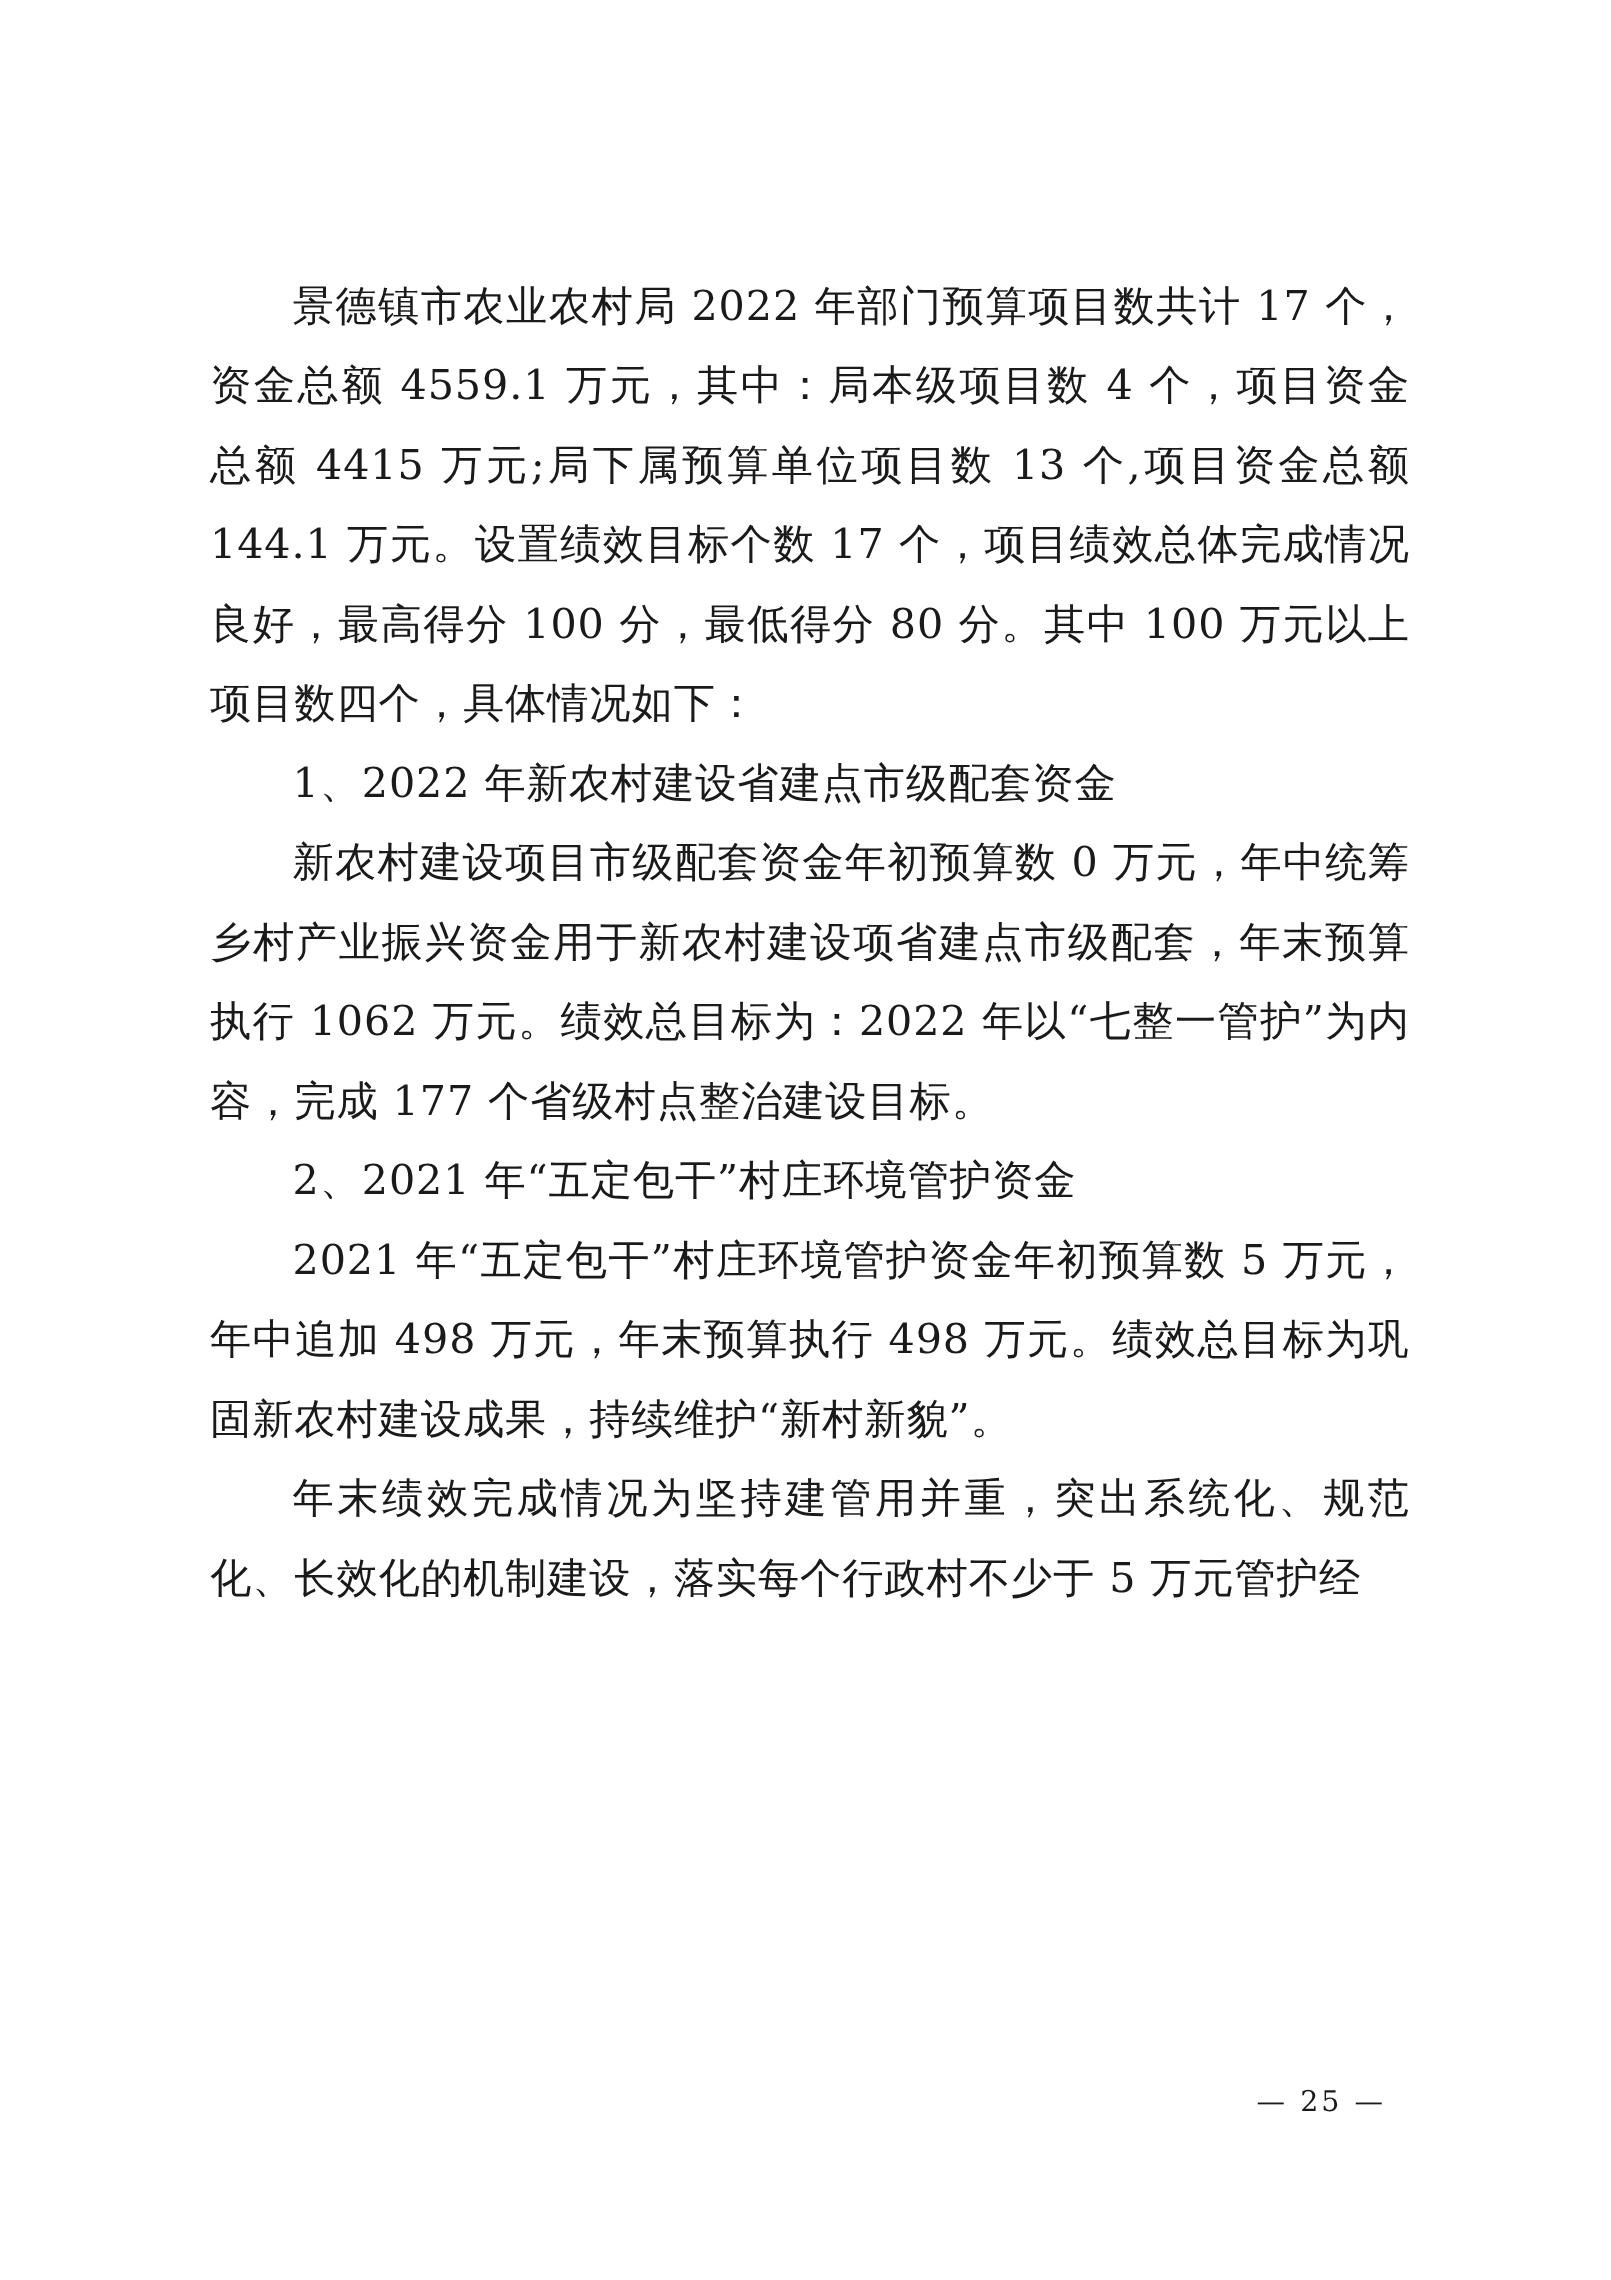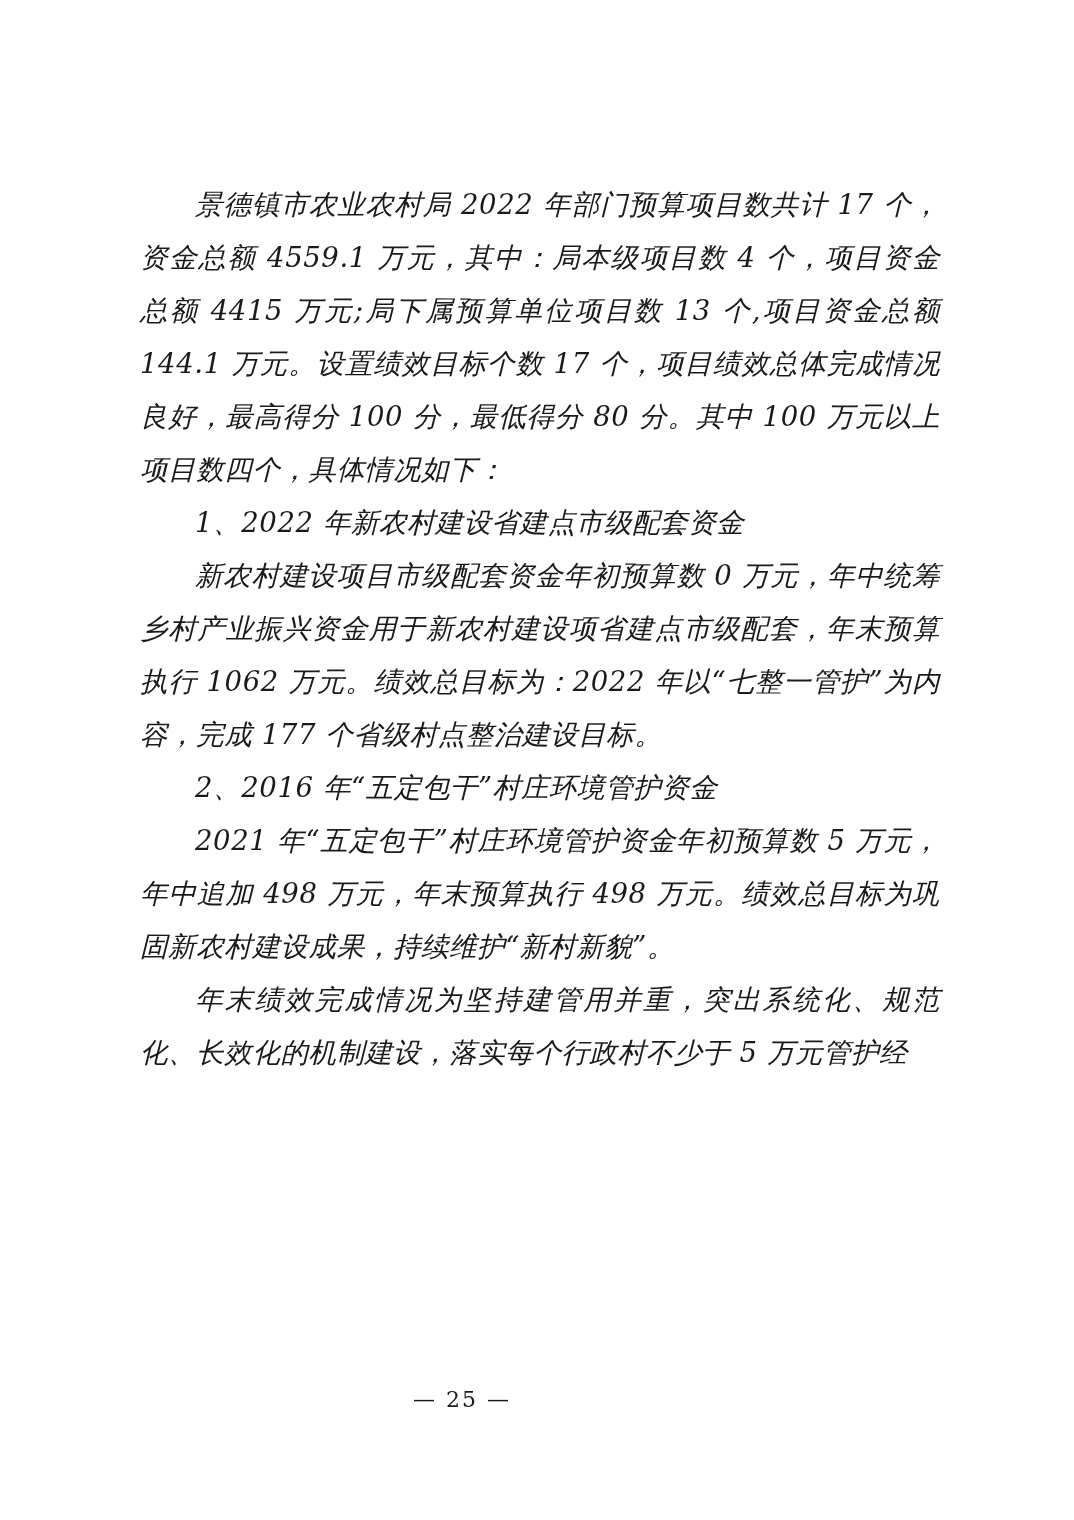--- a/index.html
+++ b/index.html
@@ -26,41 +26,40 @@
   }
   p.para {
     margin: 0 0 0 0;
     font-size: 27.5px;
     line-height: 53px;
     text-align: justify;
     text-justify: inter-ideograph;
     text-indent: 2em;
     letter-spacing: 0.6px;
     font-weight: 500;
-    font-style: italic;
   }
   .footer {
     position: absolute;
     left: 0;
     right: 0;
     bottom: 108px;
-    text-align: center;
+    text-align: right;
     padding-right: 150px;
-    font-size: 22px;
+    font-size: 19px;
     letter-spacing: 2px;
     font-family: "DejaVu Serif", "Liberation Serif", serif;
     color: #1a1a1a;
   }
 </style>
 </head>
 <body>
 
 <div class="page">
   <div class="content">
     <p class="para">景德镇市农业农村局 2022 年部门预算项目数共计 17 个，资金总额 4559.1 万元，其中：局本级项目数 4 个，项目资金总额 4415 万元;局下属预算单位项目数 13 个,项目资金总额 144.1 万元。设置绩效目标个数 17 个，项目绩效总体完成情况良好，最高得分 100 分，最低得分 80 分。其中 100 万元以上项目数四个，具体情况如下：</p>
     <p class="para">1、2022 年新农村建设省建点市级配套资金</p>
     <p class="para">新农村建设项目市级配套资金年初预算数 0 万元，年中统筹乡村产业振兴资金用于新农村建设项省建点市级配套，年末预算执行 1062 万元。绩效总目标为：2022 年以“七整一管护”为内容，完成 177 个省级村点整治建设目标。</p>
-    <p class="para">2、2016 年“五定包干”村庄环境管护资金</p>
+    <p class="para">2、2021 年“五定包干”村庄环境管护资金</p>
     <p class="para">2021 年“五定包干”村庄环境管护资金年初预算数 5 万元，年中追加 498 万元，年末预算执行 498 万元。绩效总目标为巩固新农村建设成果，持续维护“新村新貌”。</p>
     <p class="para">年末绩效完成情况为坚持建管用并重，突出系统化、规范化、长效化的机制建设，落实每个行政村不少于 5 万元管护经</p>
   </div>
   <div class="footer">— 25 —</div>
 </div>
 
 </body></html>

